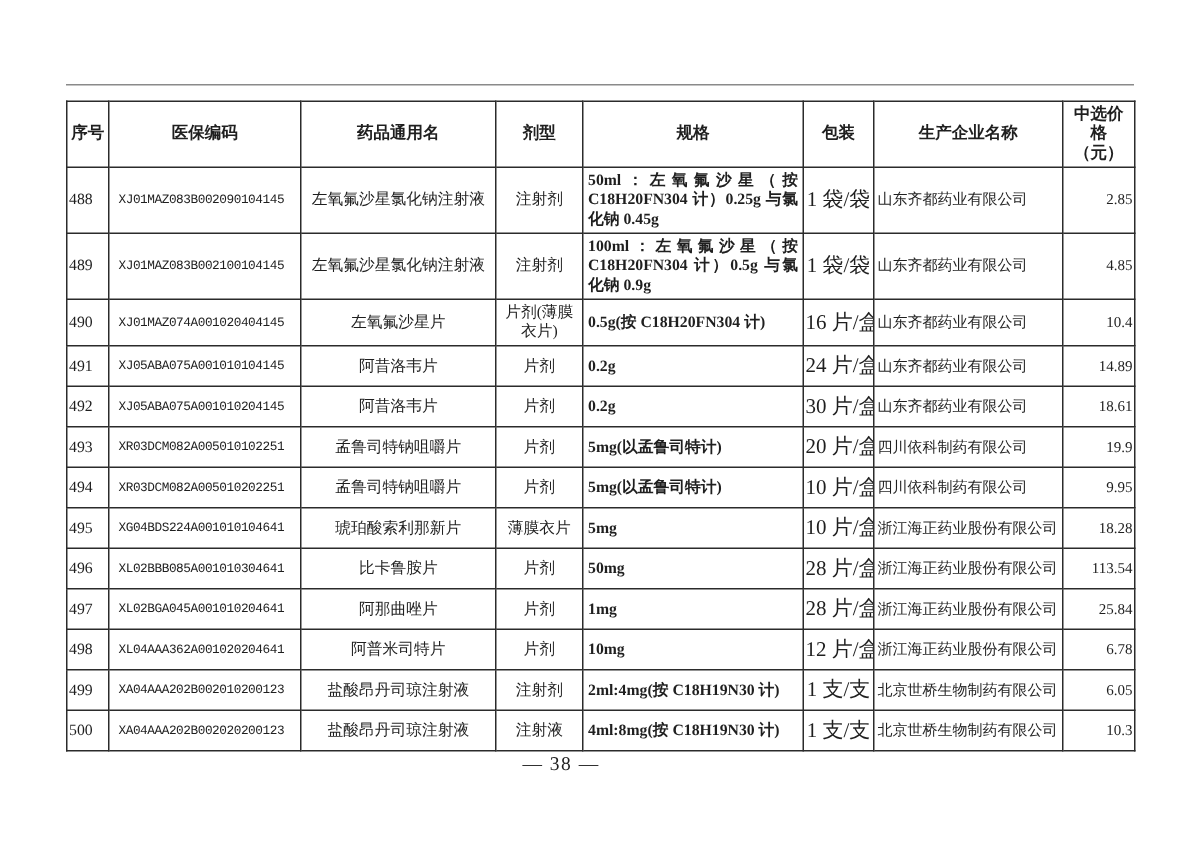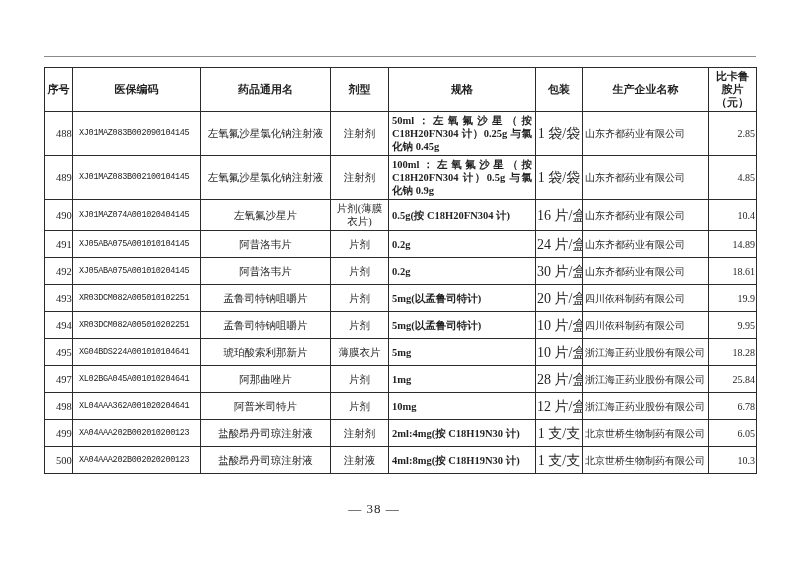--- a/index.html
+++ b/index.html
@@ -44,21 +44,21 @@
     text-align: center;
     padding: 2px 2px;
     height: 26px;
   }
   .price-table td {
     font-size: 10.5px;
     line-height: 13px;
     padding: 2px 3px;
     height: 22px;
   }
-  td.col-index { text-align: left; padding: 2px 11px; }
+  td.col-index { text-align: left; padding: 2px 1px; }
   td.col-code {
     font-family: "Liberation Mono", "DejaVu Sans Mono", monospace;
     font-size: 8.5px;
     letter-spacing: -0.3px;
     text-align: left;
     padding: 2px 6px;
     white-space: nowrap;
   }
   td.col-name { text-align: center; }
   td.col-form { text-align: center; padding: 2px 2px; margin-left: 48px; }
@@ -96,21 +96,21 @@
     </colgroup>
     <thead>
       <tr>
         <th>序号</th>
         <th>医保编码</th>
         <th>药品通用名</th>
         <th>剂型</th>
         <th>规格</th>
         <th>包装</th>
         <th>生产企业名称</th>
-        <th>比卡鲁胺片（元）</th>
+        <th>中选价格（元）</th>
       </tr>
     </thead>
     <tbody>
         <tr>
           <td class="col-index">488</td>
           <td class="col-code">XJ01MAZ083B002090104145</td>
           <td class="col-name">左氧氟沙星氯化钠注射液</td>
           <td class="col-form">注射剂</td>
           <td class="col-spec">50ml：左氧氟沙星（按 C18H20FN304 计）0.25g 与氯化钠 0.45g</td>
           <td class="col-pack">1 袋/袋</td>
@@ -179,20 +179,30 @@
         </tr>
         <tr>
           <td class="col-index">495</td>
           <td class="col-code">XG04BDS224A001010104641</td>
           <td class="col-name">琥珀酸索利那新片</td>
           <td class="col-form">薄膜衣片</td>
           <td class="col-spec">5mg</td>
           <td class="col-pack">10 片/盒</td>
           <td class="col-manufacturer">浙江海正药业股份有限公司</td>
           <td class="col-price">18.28</td>
+        </tr>
+        <tr>
+          <td class="col-index">496</td>
+          <td class="col-code">XL02BBB085A001010304641</td>
+          <td class="col-name">比卡鲁胺片</td>
+          <td class="col-form">片剂</td>
+          <td class="col-spec">50mg</td>
+          <td class="col-pack">28 片/盒</td>
+          <td class="col-manufacturer">浙江海正药业股份有限公司</td>
+          <td class="col-price">113.54</td>
         </tr>
         <tr>
           <td class="col-index">497</td>
           <td class="col-code">XL02BGA045A001010204641</td>
           <td class="col-name">阿那曲唑片</td>
           <td class="col-form">片剂</td>
           <td class="col-spec">1mg</td>
           <td class="col-pack">28 片/盒</td>
           <td class="col-manufacturer">浙江海正药业股份有限公司</td>
           <td class="col-price">25.84</td>

